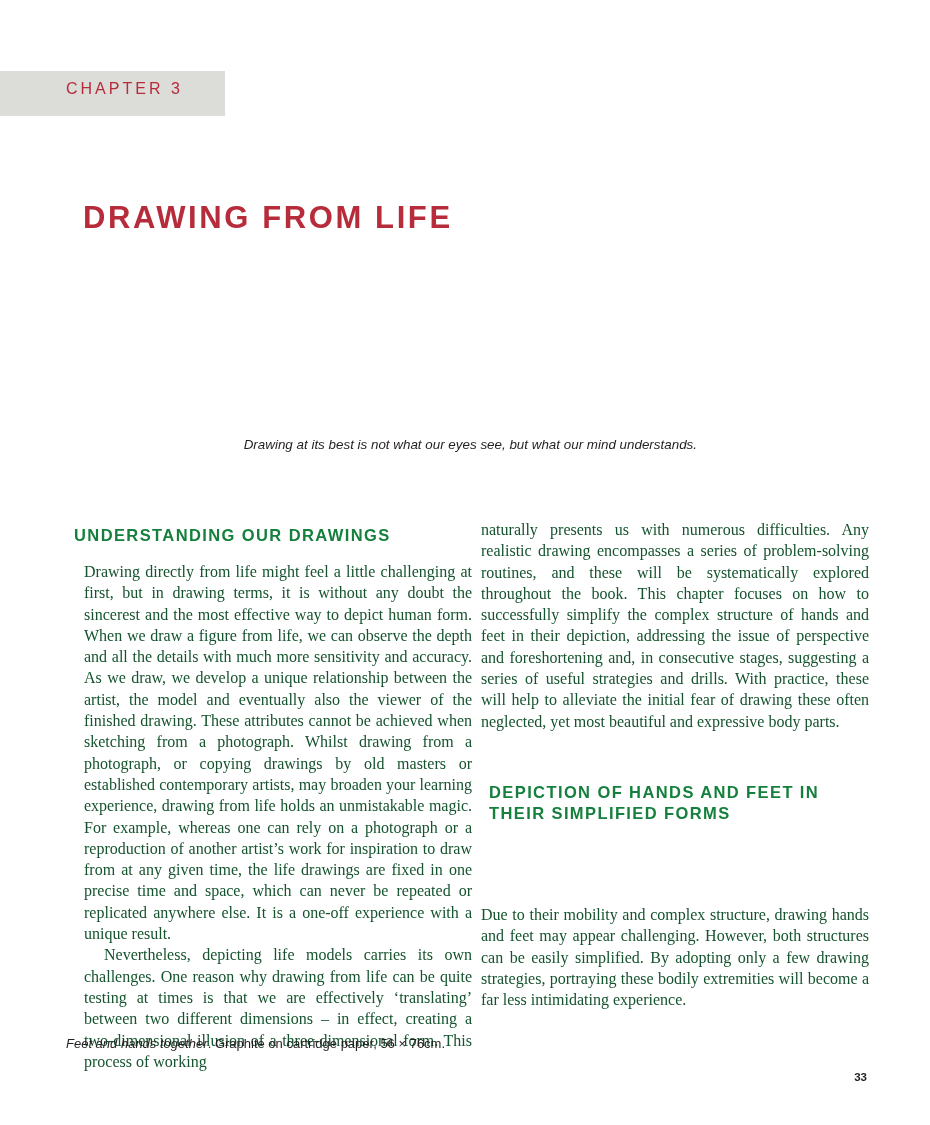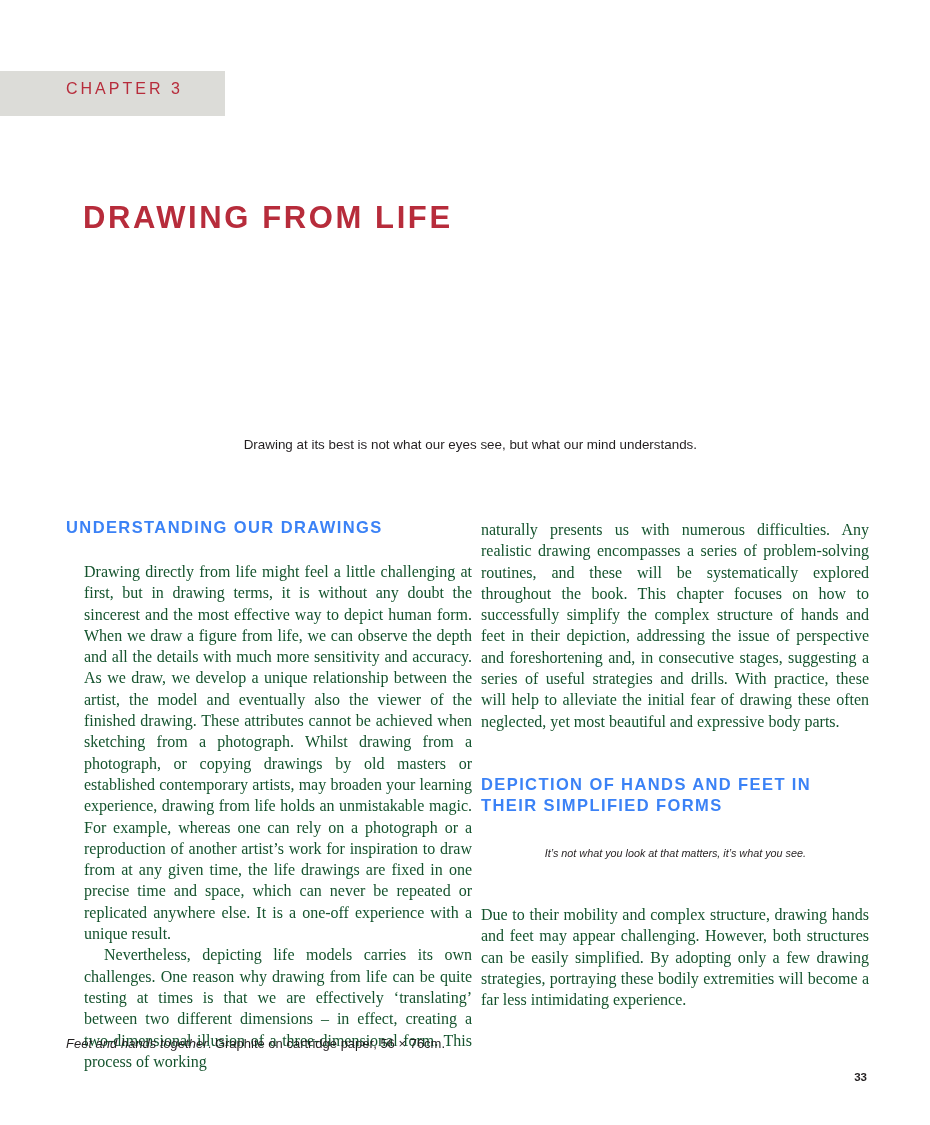--- a/index.html
+++ b/index.html
@@ -1,27 +1,27 @@
 <!DOCTYPE html>
 <html><head>
 <meta charset="utf-8">
 <style>
   html, body { margin:0; padding:0; }
   body { width:930px; height:1125px; background:#ffffff; position:relative; overflow:hidden; color:#231f20; }
   .chapter-band { position:absolute; left:0; top:71px; width:225px; height:45px; background:#dcdcd8; }
   .chapter-label { position:absolute; left:66px; top:80px; font-family:"Liberation Sans", sans-serif; font-size:16px; letter-spacing:3px; color:#b72c3b; }
   .title { position:absolute; left:65px; top:182px; font-family:"Liberation Sans", sans-serif; font-size:31px; font-weight:bold; letter-spacing:2.6px; color:#b72c3b; margin:18px; }
   .epigraph { position:absolute; right:233px; top:434px; text-align:right; font-family:"Liberation Sans", sans-serif; font-size:13.4px; line-height:21px; color:#231f20; }
-  .epigraph .q { }
+  .epigraph .q { font-style:italic; }
   .col { position:absolute; width:388px; font-family:"Liberation Serif", serif; font-size:16px; line-height:21.3px; text-align:justify; color:#14532d; }
   .col p { margin:0; }
   .col p.indent { text-indent:20px; }
   .left { left:66px; top:561px;margin-left:18px; }
   .right { left:481px; top:519px; }
-  .h2 { position:absolute; font-family:"Liberation Sans", sans-serif; font-size:16.5px; font-weight:bold; letter-spacing:1.4px; color:#3b82f6; line-height:21px; margin:0; }
+  .h2 { position:absolute; font-family:"Liberation Sans", sans-serif; font-size:16.5px; font-weight:bold; letter-spacing:1.4px; color:#15803d; line-height:21px; margin:8px; }
   .h2-left { left:66px; top:517px; }
   .h2-right { left:481px; top:774px; width:380px; }
   .quote2 { position:absolute; left:481px; width:325px; top:843px; text-align:right; font-family:"Liberation Sans", sans-serif; font-size:10.8px; line-height:21px; }
   .quote2 .q { font-style:italic; }
   .right2 { left:481px; top:904px; }
   .caption { position:absolute; left:66px; top:1036px; font-family:"Liberation Sans", sans-serif; font-size:13px; color:#231f20; }
   .caption .ital { font-style:italic; }
   .page-num { position:absolute; right:63px; top:1071px; font-family:"Liberation Sans", sans-serif; font-size:11.5px; font-weight:bold; color:#231f20;margin-left:36px; }
 </style>
 </head>
@@ -42,21 +42,20 @@
   <p class="indent">Nevertheless, depicting life models carries its own challenges. One reason why drawing from life can be quite testing at times is that we are effectively ‘translating’ between two different dimensions – in effect, creating a two-dimensional illusion of a three-dimensional form. This process of working</p>
 </div>
 
 <div class="col right">
   <p>naturally presents us with numerous difficulties. Any realistic drawing encompasses a series of problem-solving routines, and these will be systematically explored throughout the book. This chapter focuses on how to successfully simplify the complex structure of hands and feet in their depiction, addressing the issue of perspective and foreshortening and, in consecutive stages, suggesting a series of useful strategies and drills. With practice, these will help to alleviate the initial fear of drawing these often neglected, yet most beautiful and expressive body parts.</p>
 </div>
 
 <h2 class="h2 h2-right">DEPICTION OF HANDS AND FEET IN THEIR SIMPLIFIED FORMS</h2>
 
 <div class="quote2">
-  <div class="q">It’s not what you look at that matters, it’s what you see.</div>
 </div>
 
 <div class="col right2">
   <p>Due to their mobility and complex structure, drawing hands and feet may appear challenging. However, both structures can be easily simplified. By adopting only a few drawing strategies, portraying these bodily extremities will become a far less intimidating experience.</p>
 </div>
 
 <div class="caption">
   <span class="ital">Feet and hands together</span><span>. Graphite on cartridge paper, 56 × 76cm.</span>
 </div>
 

